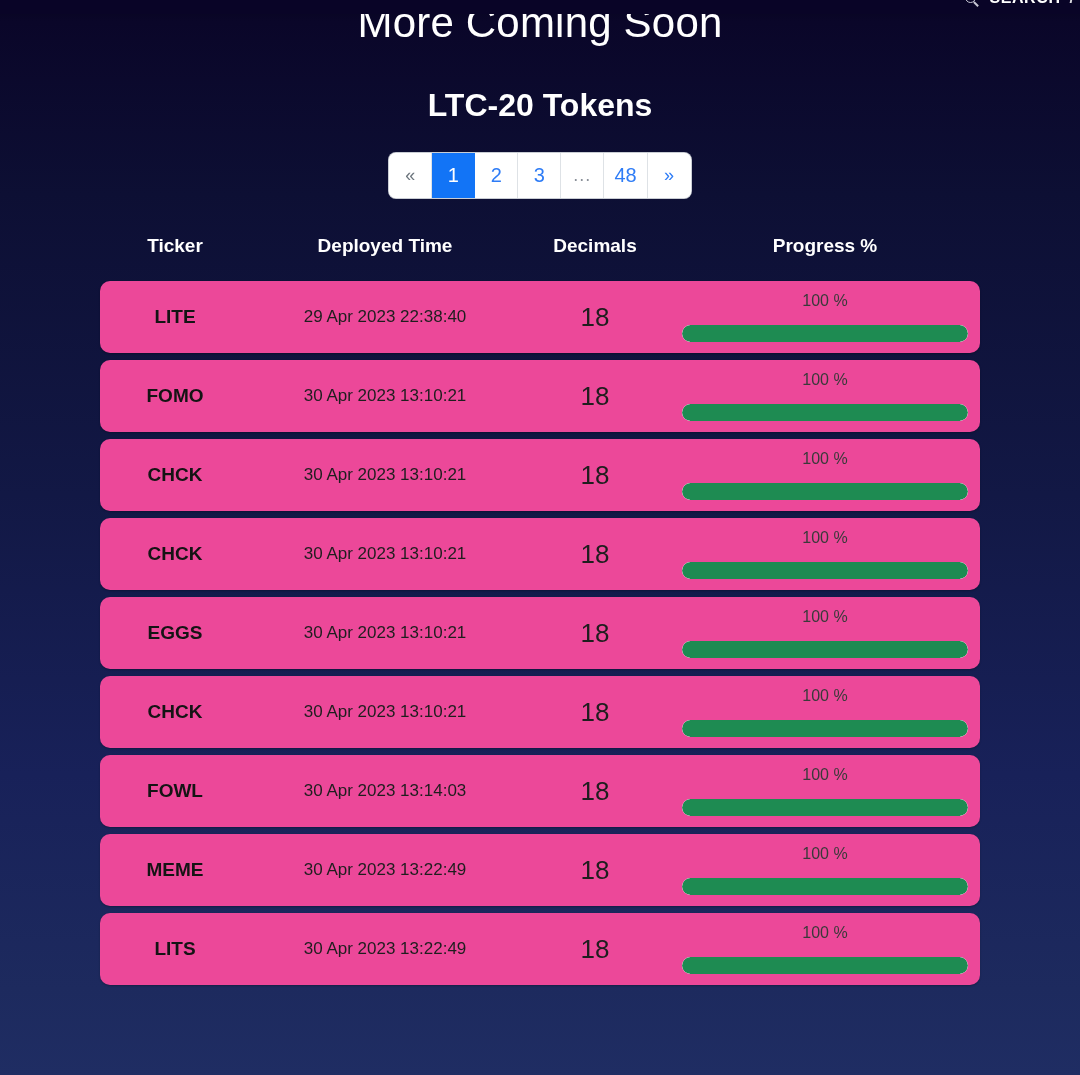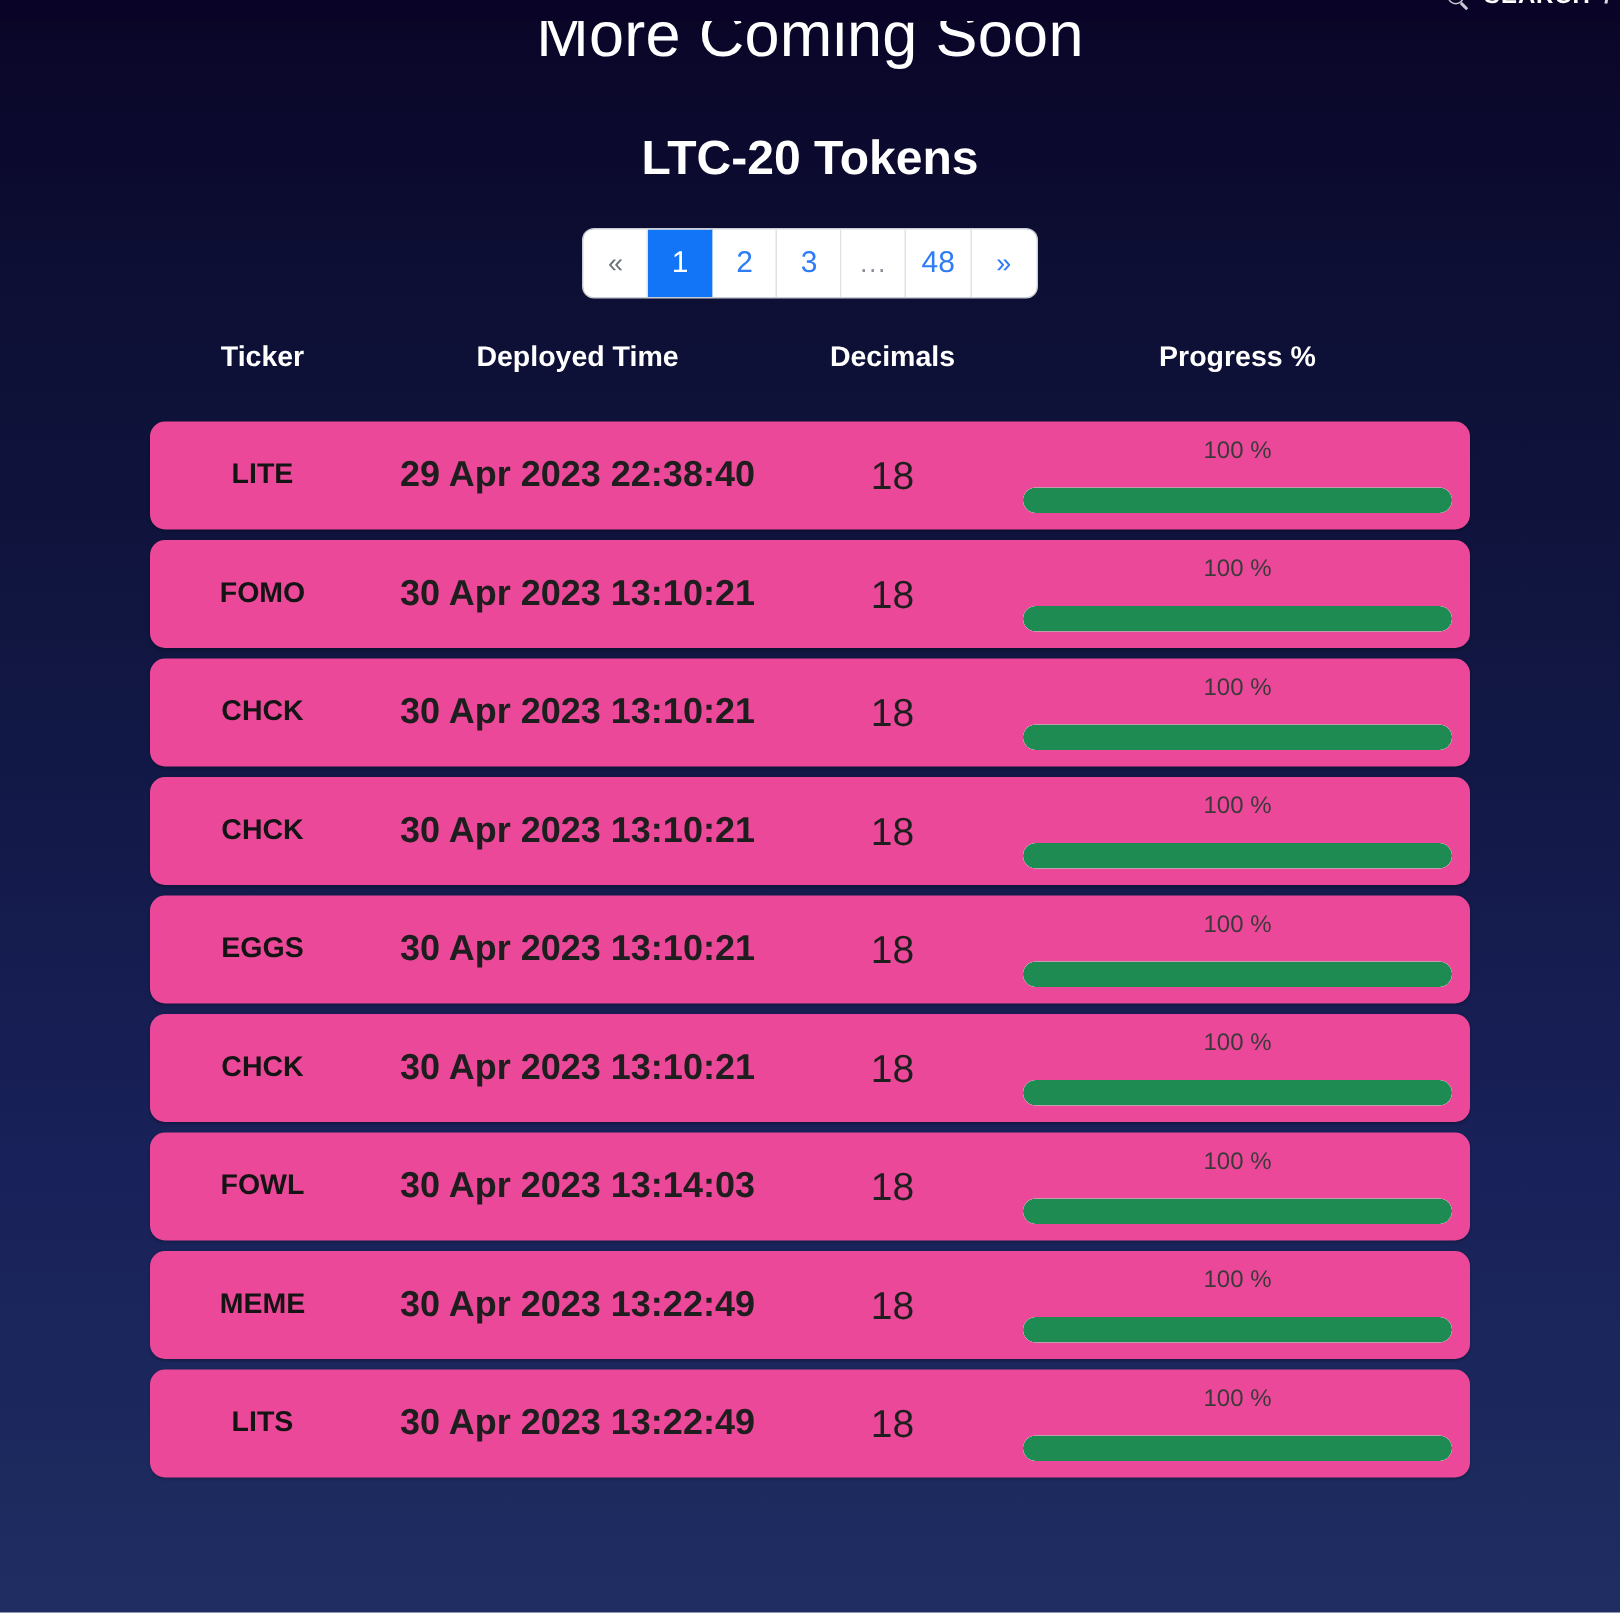--- a/index.html
+++ b/index.html
@@ -135,21 +135,21 @@
   }
 
   
   .table-area {
     width: 880px;
     margin: 0 auto;
     margin-top: 30px;
   }
   .table-head {
     display: flex;
-    align-items: flex-start;
+    align-items: center;
     padding: 0 0 0 0;
     height: 36px;
   }
   .table-head .col {
     font-size: 19px;
     font-weight: 700;
     color: #ffffff;
     text-align: center;
   }
   .col-ticker   { width: 150px; }
@@ -175,22 +175,22 @@
     align-items: center;
     justify-content: center;
     height: 100%;
   }
   .cell-ticker {
     font-size: 19px;
     font-weight: 700;
     color: #141414;
   }
   .cell-time {
-    font-size: 24px;
-    font-weight: 700;
+    font-size: 17px;
+    font-weight: 400;
     color: #1e1e1e;
   }
   .cell-decimals {
     font-size: 26px;
     font-weight: 400;
     color: #1e1e1e;
   }
   .cell-progress {
     flex-direction: column;
     justify-content: center;

